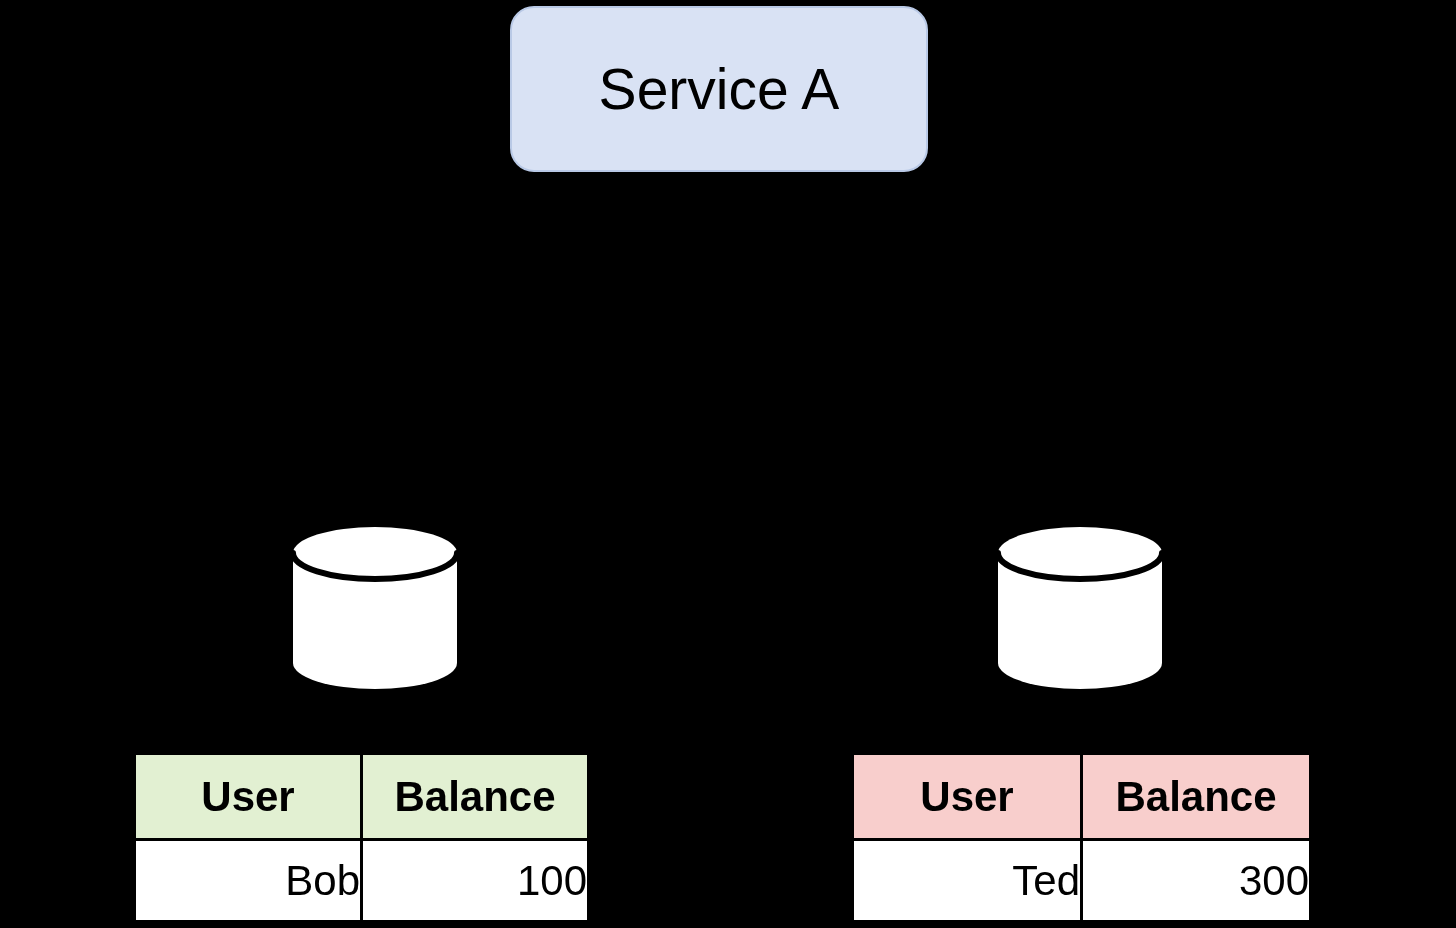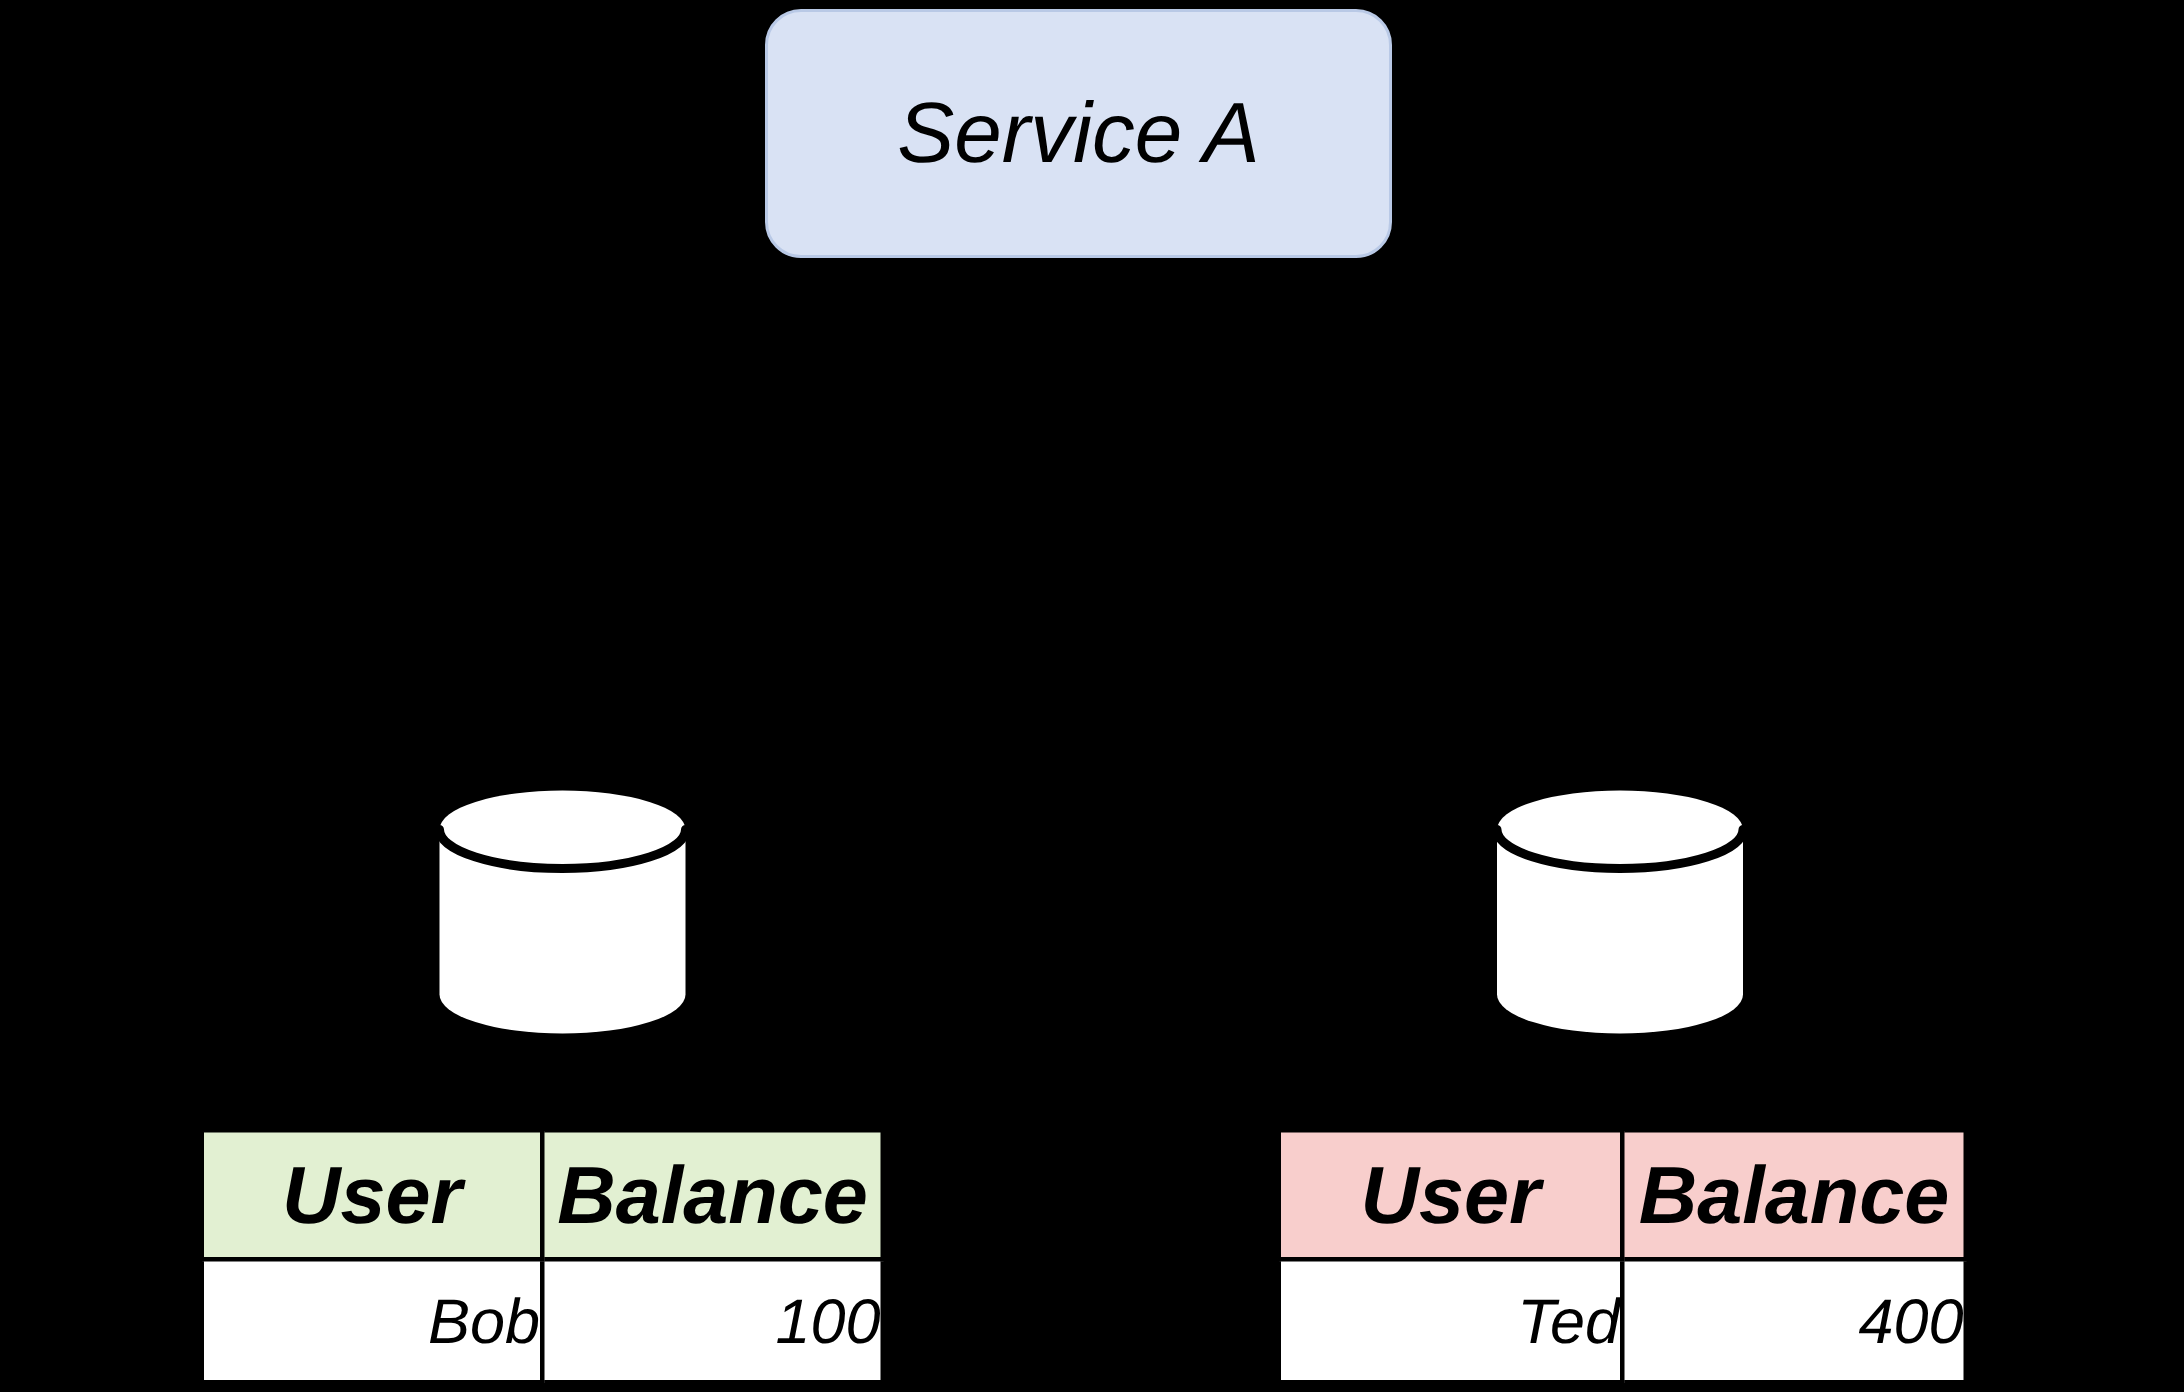--- a/index.html
+++ b/index.html
@@ -8,21 +8,20 @@
     background: #000;
   }
   .canvas {
     position: relative;
     width: 1388px;
     height: 928px;
     background: var(--background, #000000);
     overflow: hidden;
     font-family: "Liberation Sans", sans-serif;
     color: var(--text, #000000);
-    font-style: italic;
   }
 
   
   .service-box {
     position: absolute;
     left: 510px;
     top: 6px;
     width: 418px;
     height: 166px;
     background: var(--service-fill, #d9e2f4);
@@ -58,21 +57,21 @@
 
   .db-table th, .db-table td {
     border: 3px solid var(--table-border, #000000);
     text-align: center;
     vertical-align: middle;
     box-sizing: border-box;
     padding: 0;
   }
   .db-table th {
     height: 86px;
-    font-size: 54px;
+    font-size: 42px;
     font-weight: bold;
   }
   .db-table td {
     height: 82px;
     font-size: 42px;
     font-weight: normal;
     background: var(--cell-fill, #ffffff);
     text-align: right;
   }
   .tbl-left th  { background: var(--left-header-fill, #e2f0d2); }
@@ -115,18 +114,18 @@
   </table>
 
   <table class="db-table tbl-right">
     <tbody>
       <tr>
         <th>User</th>
         <th>Balance</th>
       </tr>
       <tr>
         <td>Ted</td>
-        <td>400</td>
+        <td>300</td>
       </tr>
     </tbody>
   </table>
 
 </div>
 
 </body></html>

